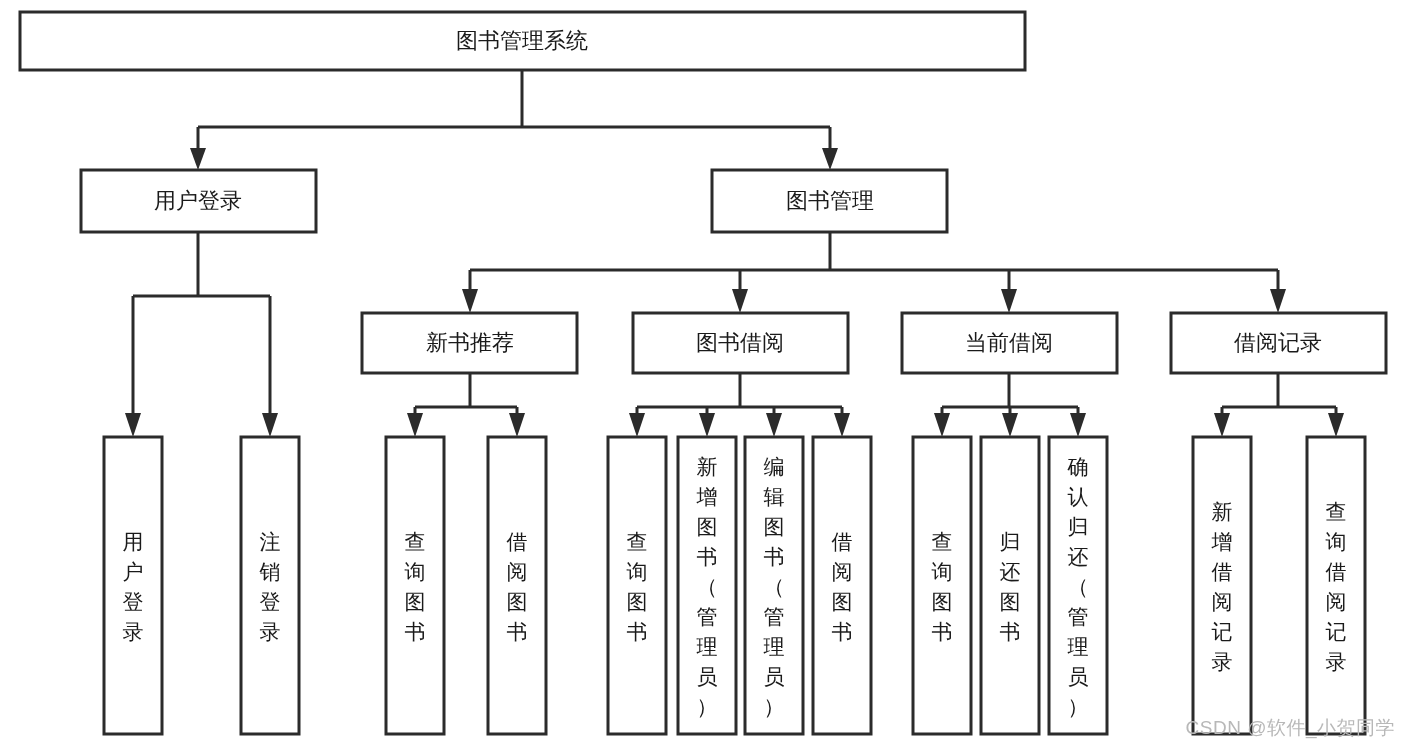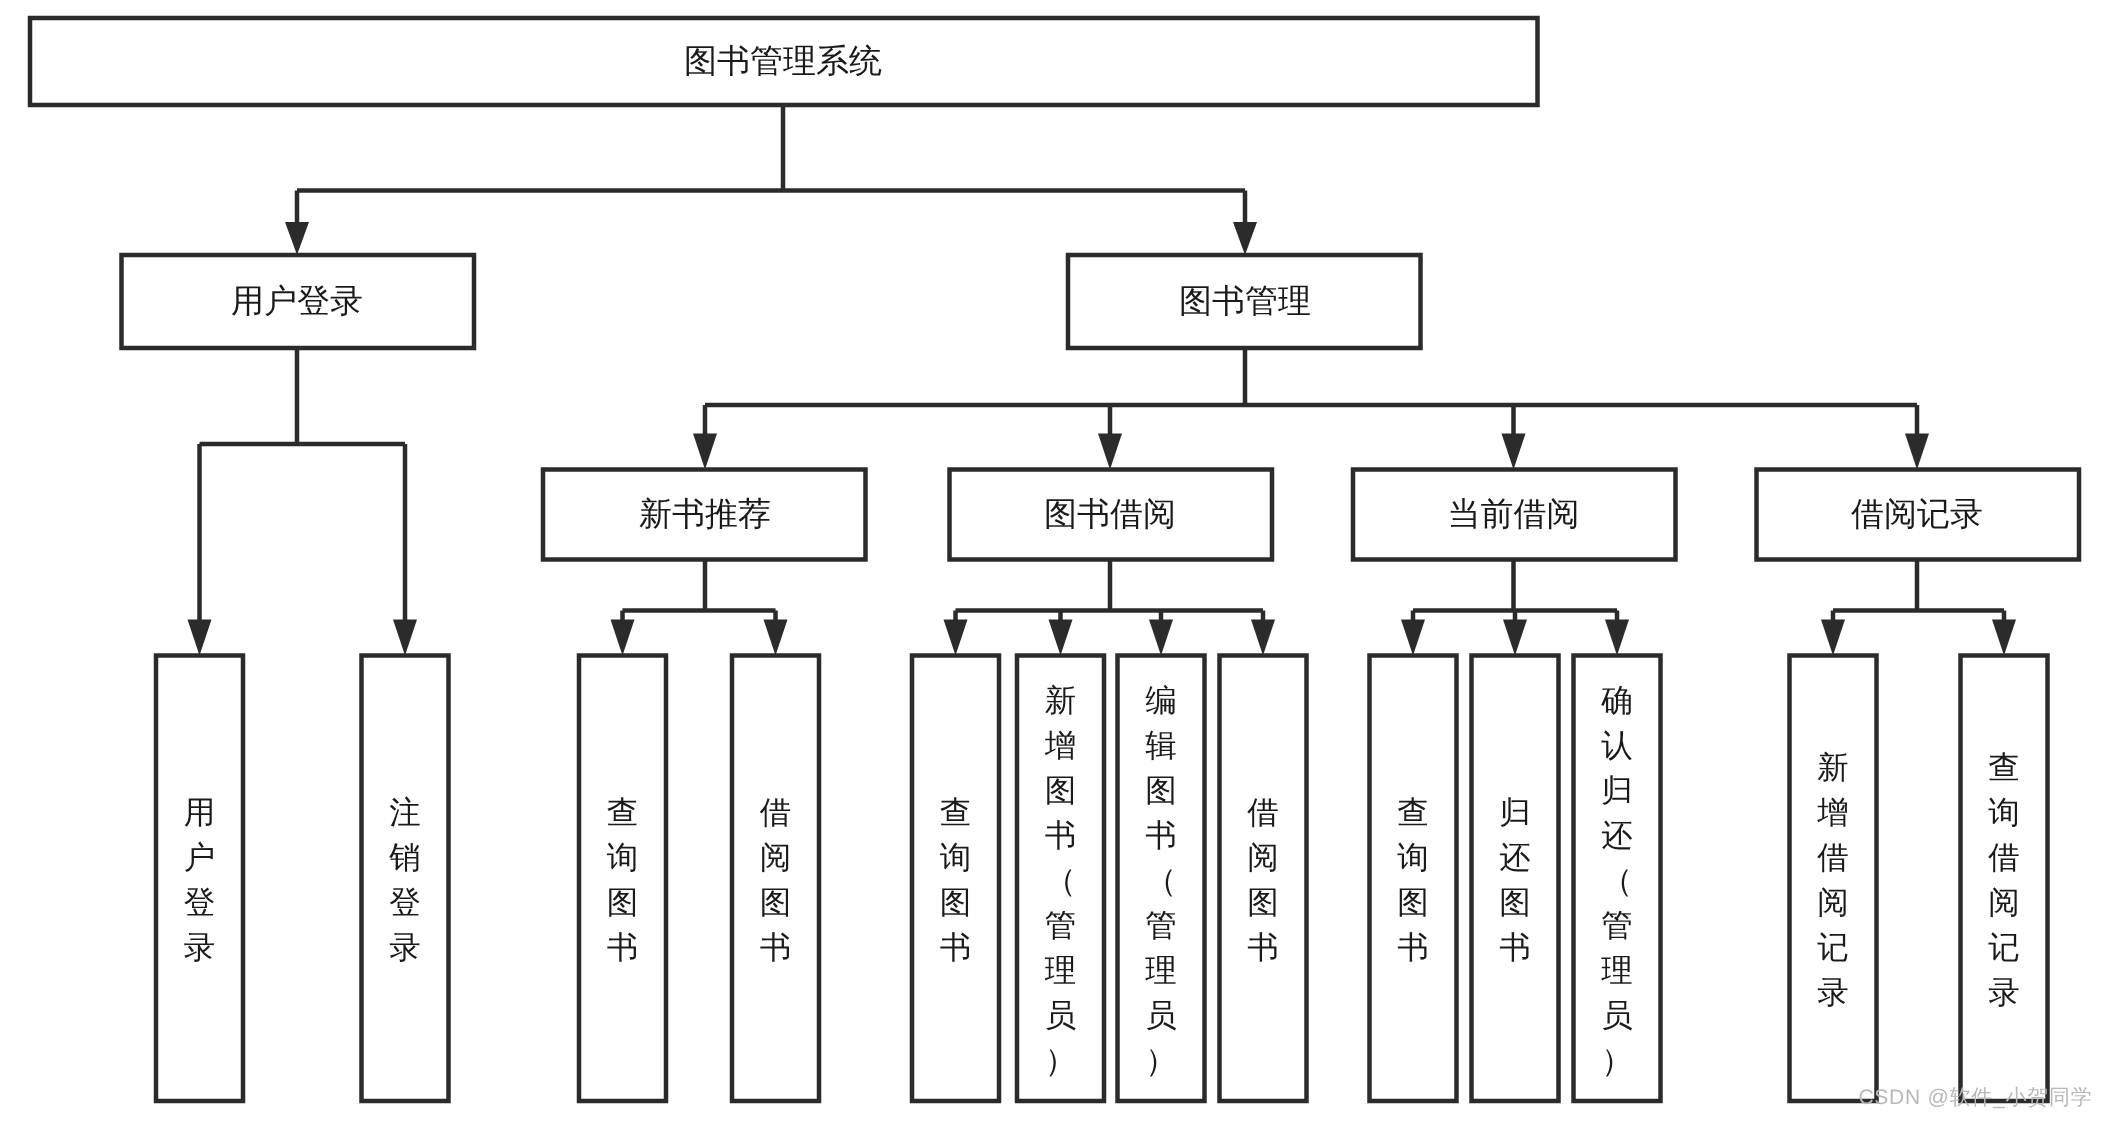--- a/index.html
+++ b/index.html
@@ -50,21 +50,21 @@
     font-family: "Liberation Sans", "DejaVu Sans", sans-serif;
     font-size: 21px;
     fill: #1a1a1a;
     text-anchor: middle;
   }
   .watermark {
     position: absolute;
     right: 10px;
     bottom: 6px;
     font-family: "Liberation Sans", "DejaVu Sans", sans-serif;
-    font-size: 14px;
+    font-size: 19px;
     color: #b8b8b8;
     letter-spacing: 0.5px;
     white-space: nowrap;
     user-select: none;
   }
 </style>
 </head>
 <body>
 
 <div id="diagram-root">

